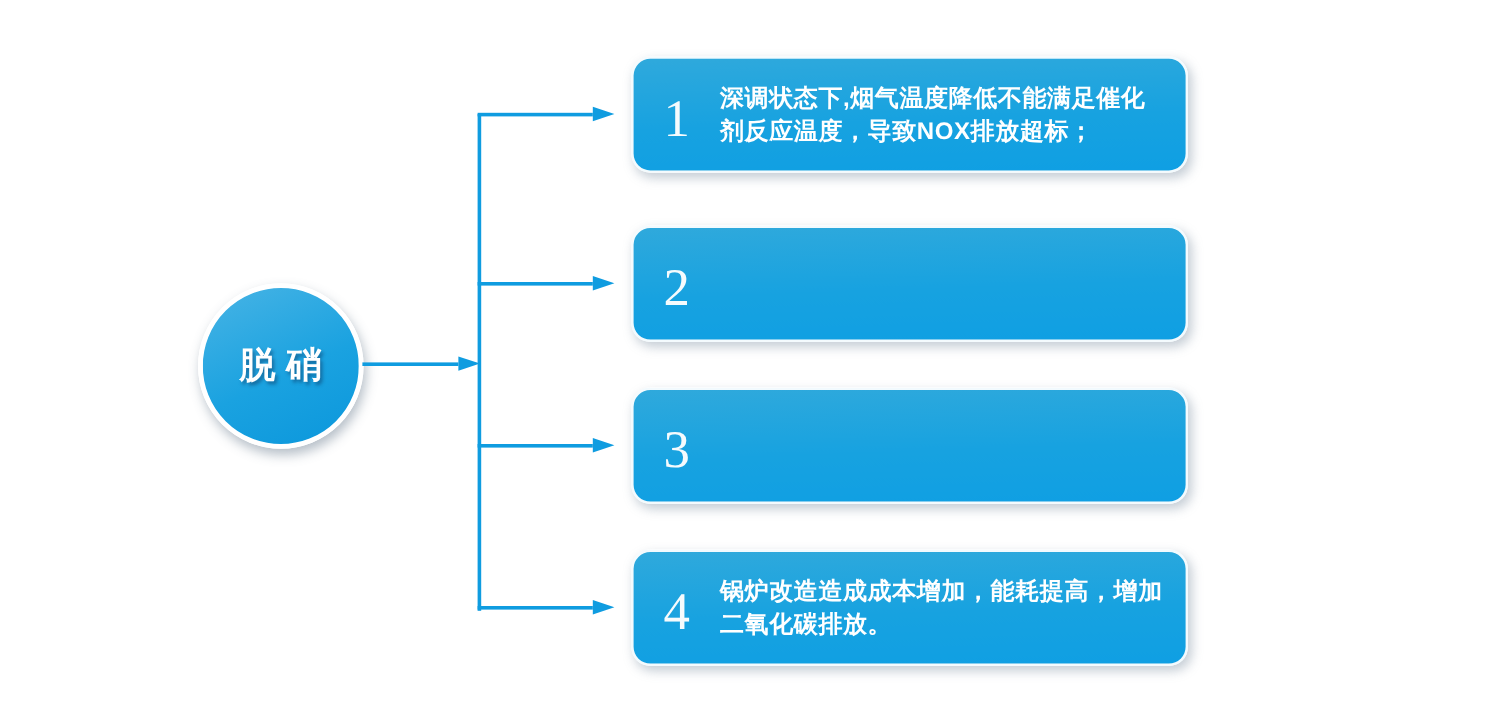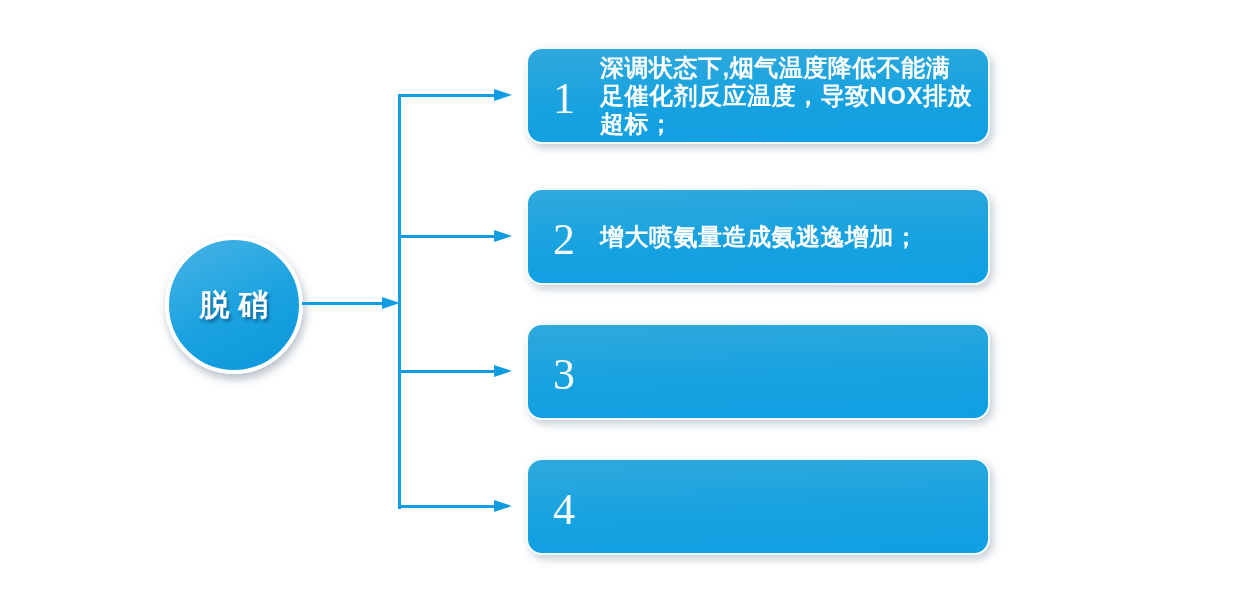--- a/index.html
+++ b/index.html
@@ -77,21 +77,21 @@
     font-family:"Liberation Serif","DejaVu Serif",serif;
     font-size:44px;
     line-height:1;
     color:#ffffff;
     opacity:.96;
     padding-top:6px;
   }
   .challenge-text{
     flex:1;
     padding-right:16px;
-    font-size:24px;
+    font-size:20px;
     font-weight:bold;
     line-height:28px;
     letter-spacing:.5px;
   }
 </style>
 </head>
 <body>
 
 <div class="canvas">
 
@@ -112,24 +112,24 @@
   <div class="line branch b4"></div>
   <div class="arrowhead a4"></div>
 
   <div class="challenge-box p1">
     <span class="challenge-num">1</span>
     <span class="challenge-text">深调状态下,烟气温度降低不能满足催化剂反应温度，导致NOX排放超标；</span>
   </div>
 
   <div class="challenge-box p2">
     <span class="challenge-num">2</span>
-    <span class="challenge-text">增大喷氨量造成氨逃逸增加；</span>
   </div>
 
   <div class="challenge-box p3">
     <span class="challenge-num">3</span>
   </div>
 
   <div class="challenge-box p4">
     <span class="challenge-num">4</span>
+    <span class="challenge-text">锅炉改造造成成本增加，能耗提高，增加二氧化碳排放。</span>
   </div>
 
 </div>
 
 </body></html>

